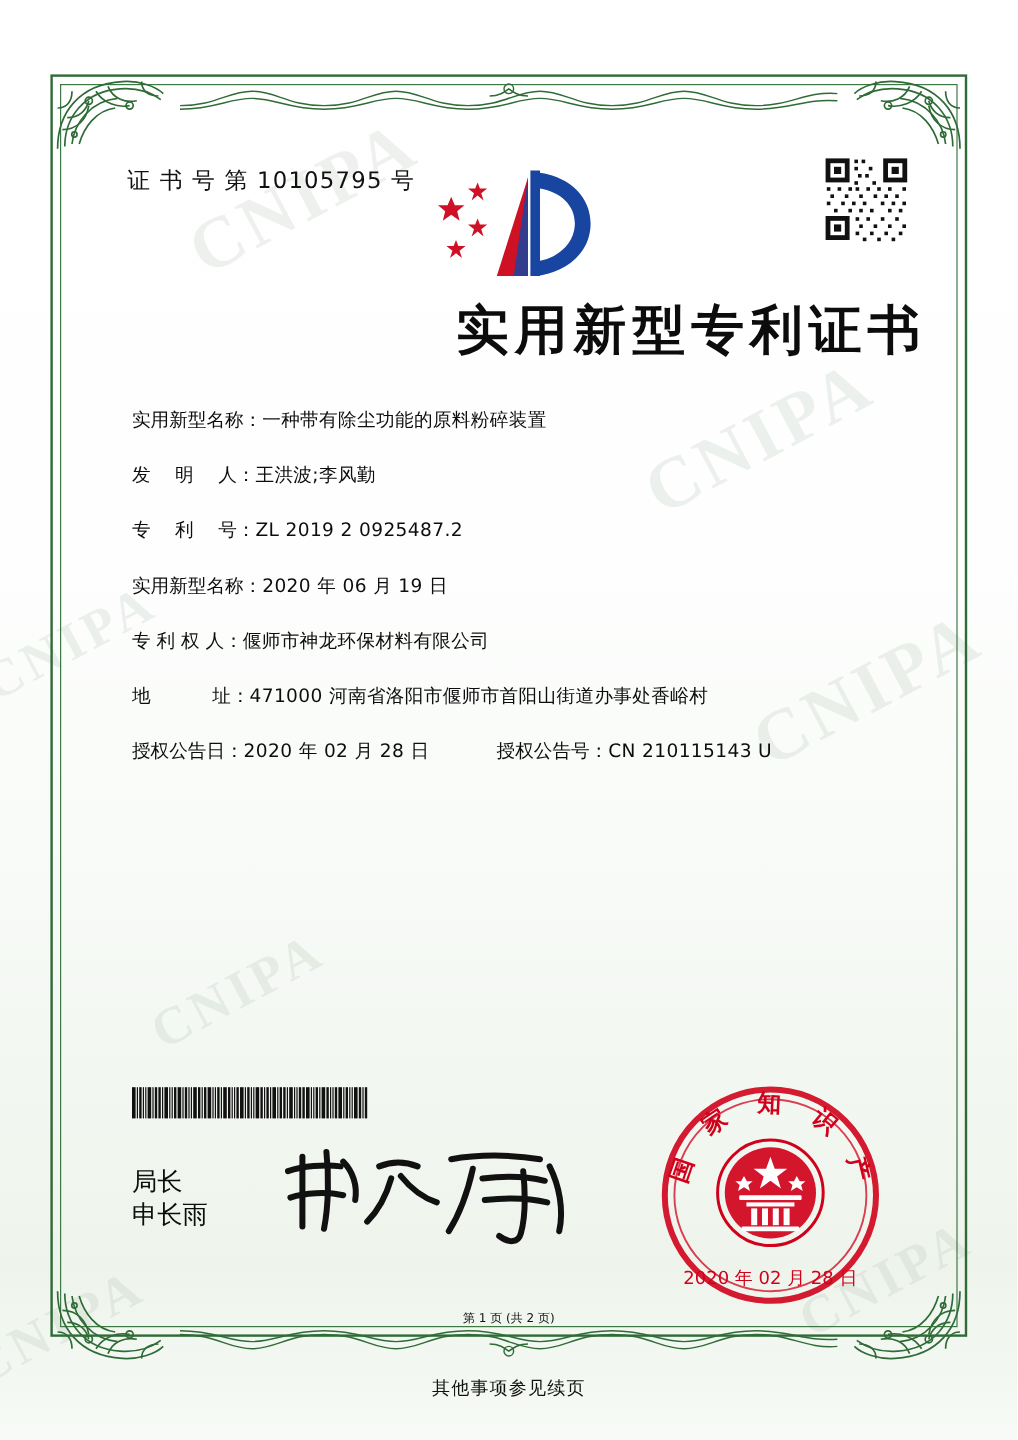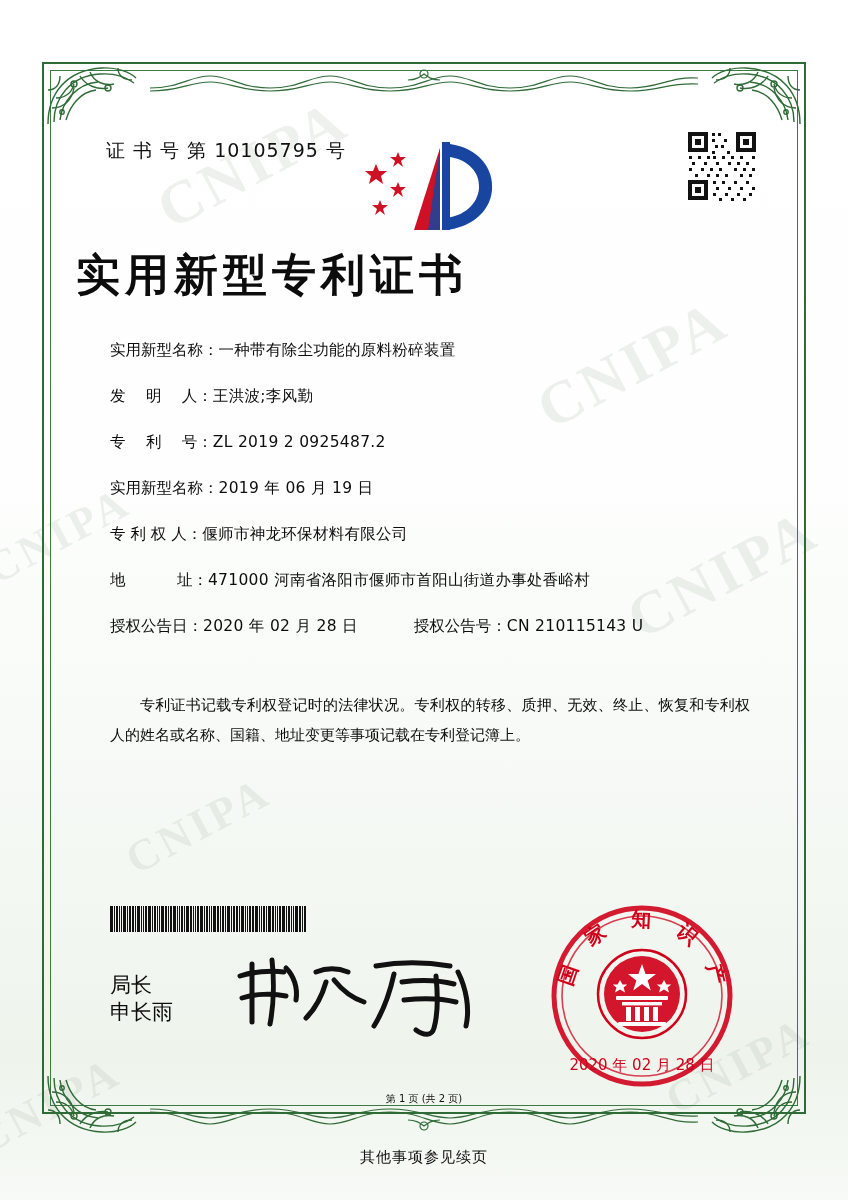--- a/index.html
+++ b/index.html
@@ -100,21 +100,21 @@
     position: absolute;
     left: 278px; top: 38px;
     width: 152px; height: 98px;
   }
   .emblem svg { display: block; width: 100%; height: 100%; }
 
   .title {
     position: absolute;
     left: 0; top: 146px;
     width: 696px;
-    text-align: left;
+    text-align: right;
     font-size: 44px;
     font-weight: bold;
     letter-spacing: 5px;
     color: #0c0c0c;
     font-family: Liberation Mono, monospace;
   }
 
   .fields {
     position: absolute;
     left: 34px; top: 240px;
@@ -424,41 +424,40 @@
       <div class="field-row">
         <span class="field-label">发　 明 　人：</span>
         <span class="field-value">王洪波;李风勤</span>
       </div>
       <div class="field-row">
         <span class="field-label">专　 利 　号：</span>
         <span class="field-value">ZL 2019 2 0925487.2</span>
       </div>
       <div class="field-row">
         <span class="field-label">实用新型名称：</span>
-        <span class="field-value">2019 年 06 月 19 日</span>
+        <span class="field-value">2020 年 06 月 19 日</span>
       </div>
       <div class="field-row">
         <span class="field-label">专 利 权 人：</span>
         <span class="field-value">偃师市神龙环保材料有限公司</span>
       </div>
       <div class="field-row">
         <span class="field-label">地　　　 址：</span>
         <span class="field-value">471000 河南省洛阳市偃师市首阳山街道办事处香峪村</span>
       </div>
       <div class="field-row">
         <span class="field-label">授权公告日：</span>
         <span class="field-value">2020 年 02 月 28 日</span>
         <span class="gap" style="display:inline-block;width:56px;"></span>
         <span class="field-label">授权公告号：</span>
         <span class="field-value">CN 210115143 U</span>
       </div>
     </div>
 
     <div class="paragraphs">
-      <p>专利证书记载专利权登记时的法律状况。专利权的转移、质押、无效、终止、恢复和专利权人的姓名或名称、国籍、地址变更等事项记载在专利登记簿上。</p>
     </div>
 
     <div class="barcode">
       <i style="width:3px"></i>
         <i style="width:1px"></i>
         <i style="width:2px"></i>
         <i style="width:1px"></i>
       <i style="width:1px"></i>
         <i style="width:3px"></i>
         <i style="width:1px"></i>

